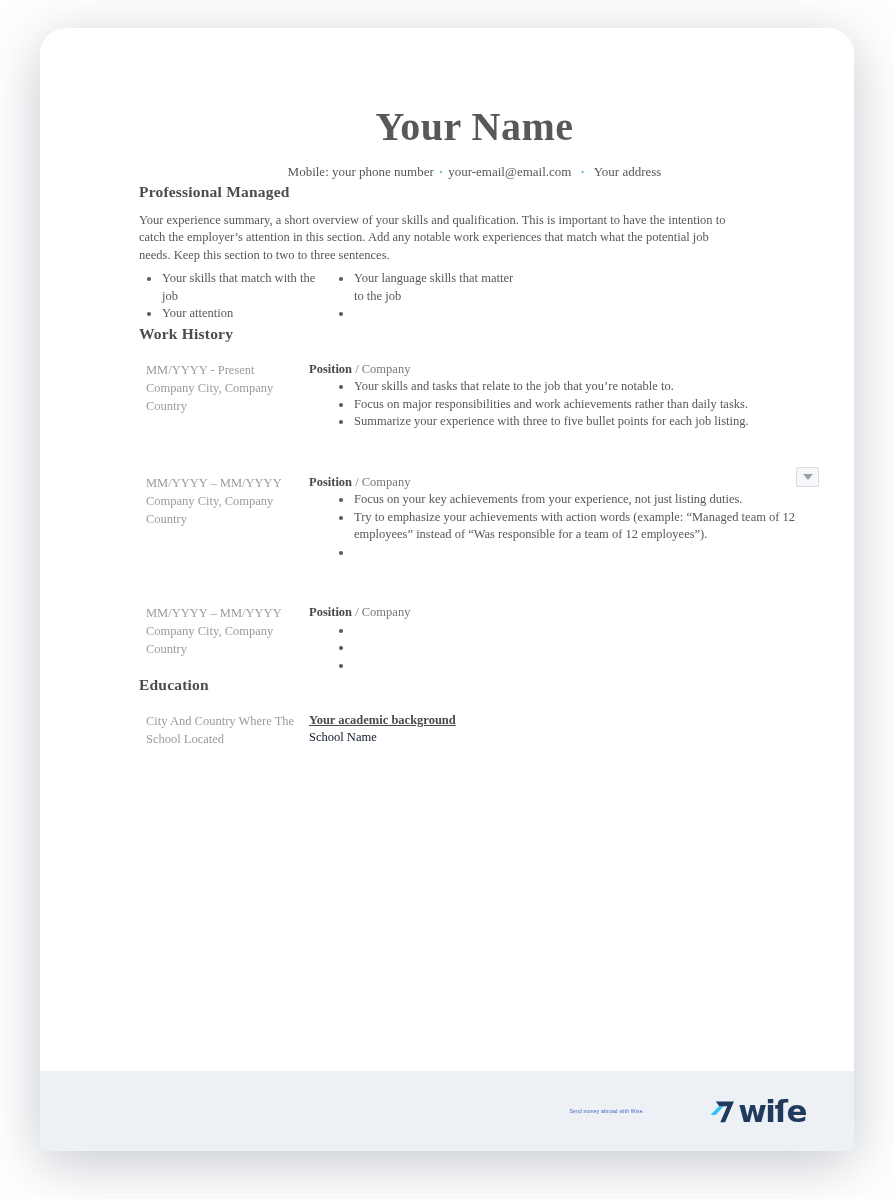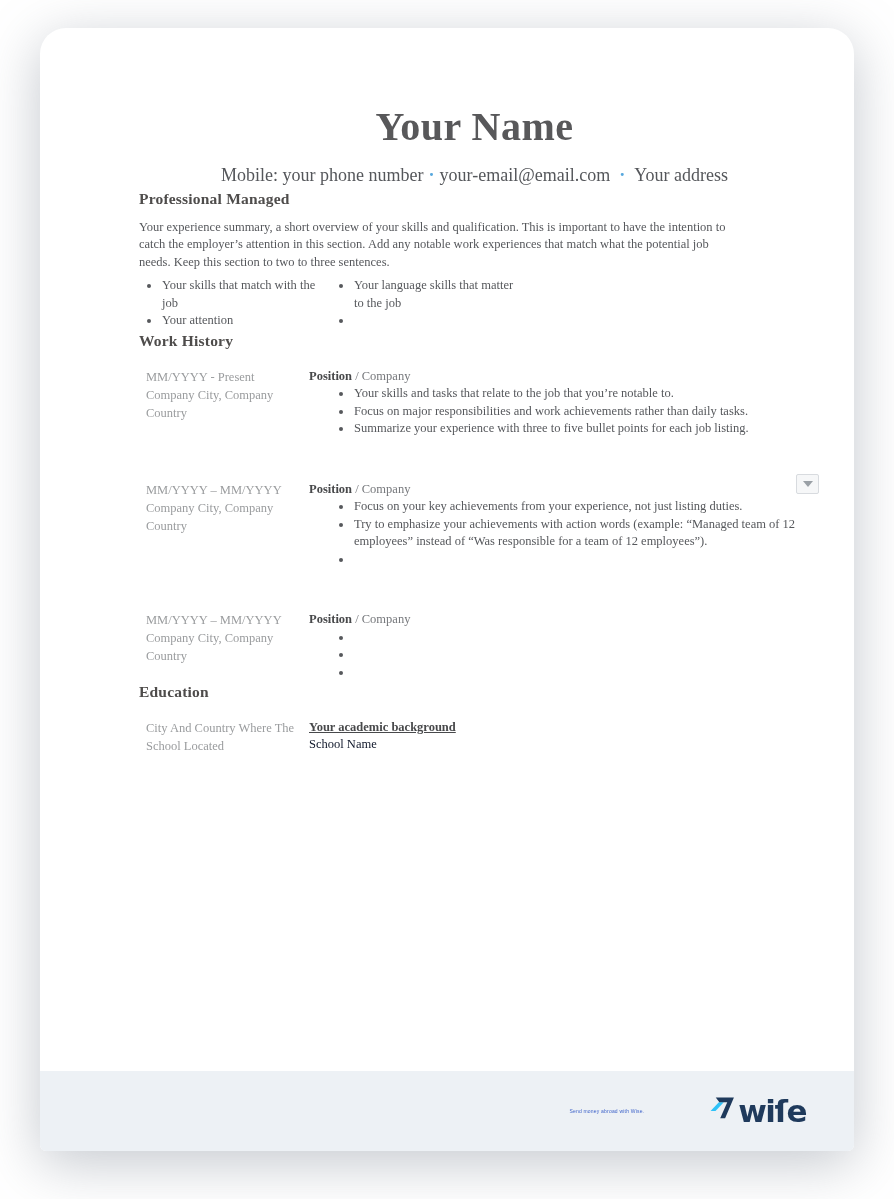--- a/index.html
+++ b/index.html
@@ -28,21 +28,21 @@
     line-height:1.4;
   }
   h1.name{
     margin:0;text-align:center;
     font-size:40px;line-height:1.1;
     font-weight:700;color:#58585a;
     letter-spacing:.5px;
   }
   .contact{
     margin-top:14px;text-align:center;
-    font-size:18px;color:#55575b;
+    font-size:13px;color:#55575b;
   }
   .contact .sep{color:#57a8de;font-weight:700;padding:0 5px;}
   .contact .sep2{padding:0 9px;}
   h2.sec{
     margin:0;font-size:15.5px;font-weight:700;color:#4e4c4b;
     letter-spacing:.2px;
   }
   .sec-summary{margin-top:26px;}
   .summary-body{margin:9px 0 0 0;max-width:604px;}
   h3.skills-title{
@@ -83,21 +83,21 @@
     height:80px;min-height:80px;
     background:#edf1f5;
     display:flex;align-items:center;justify-content:flex-end;
     padding-right:48px;box-sizing:border-box;
     font-family:"Liberation Sans","DejaVu Sans",sans-serif;
   }
   .tagline{
     font-size:5px;color:#3e63c9;margin-right:65px;
     letter-spacing:.2px;
   }
-  .wise-logo{display:flex;align-items:flex-start;gap:2px;}
+  .wise-logo{display:flex;align-items:flex-end;gap:2px;}
   .wise-word{
     font-family:"DejaVu Sans",sans-serif;
     font-weight:700;font-size:31px;line-height:1;
     color:#1f3a5c;letter-spacing:-1.5px;
   }
 </style>
 </head>
 <body>
 
 <div class="card">

